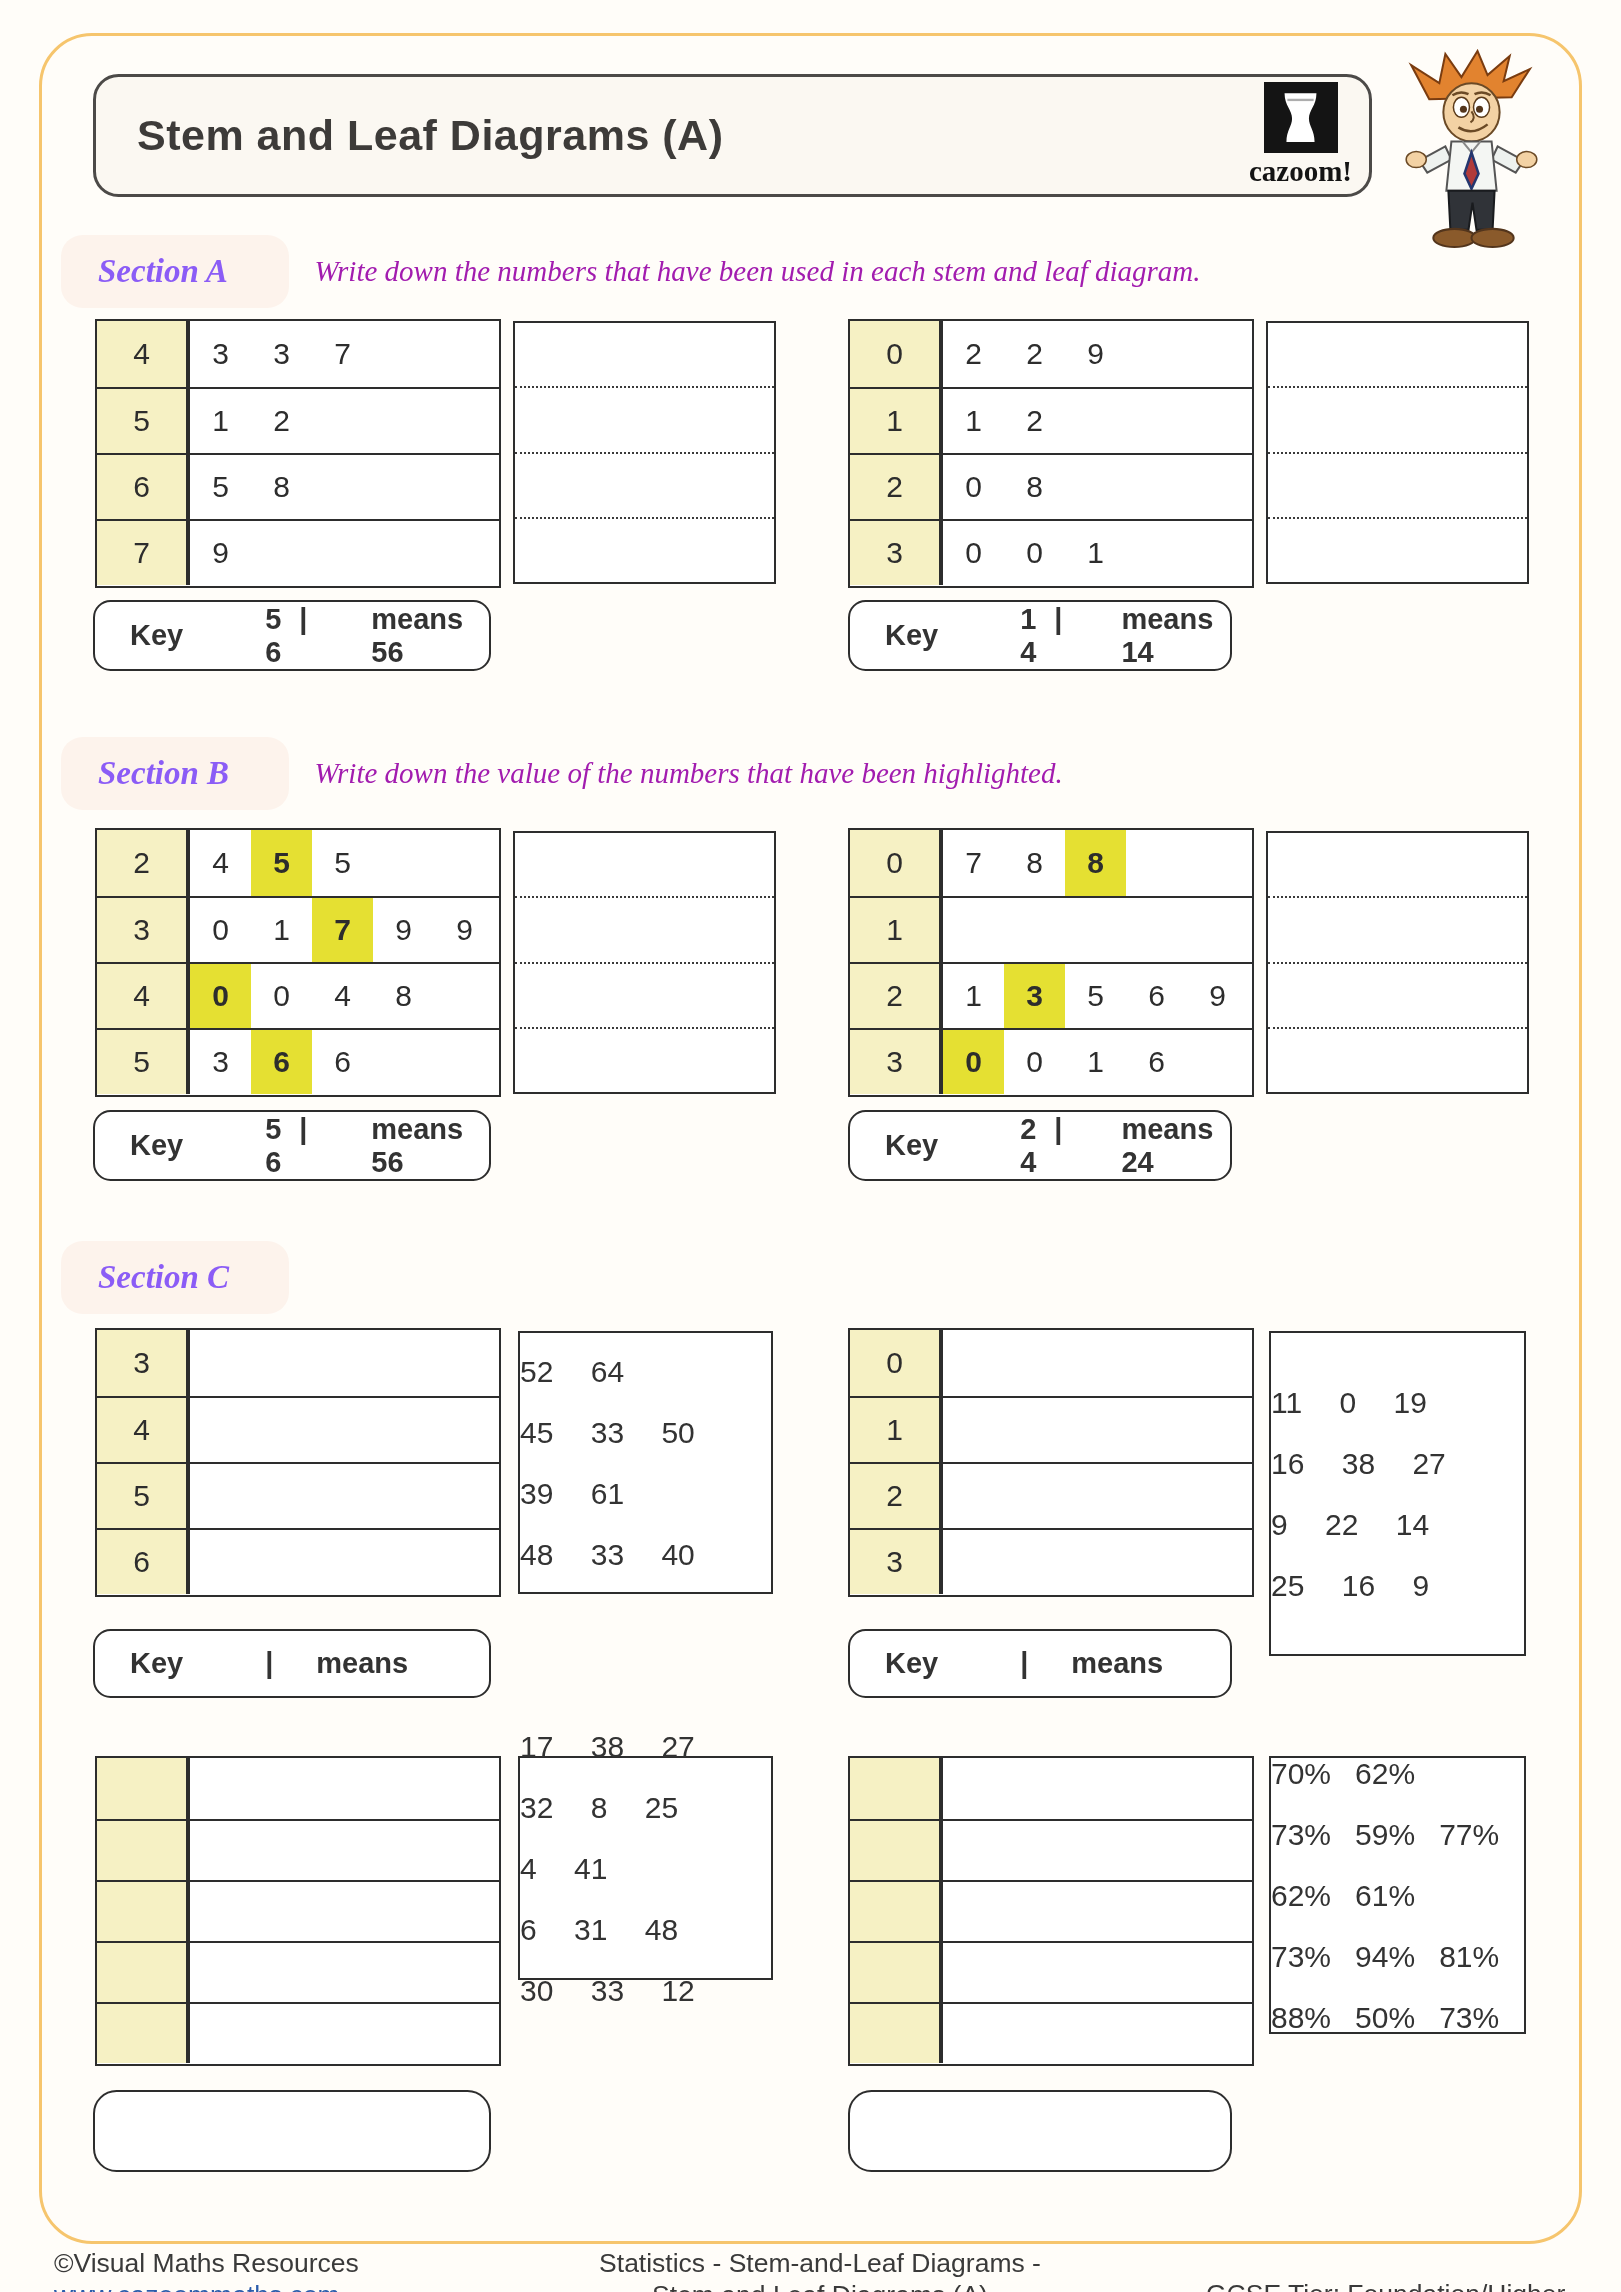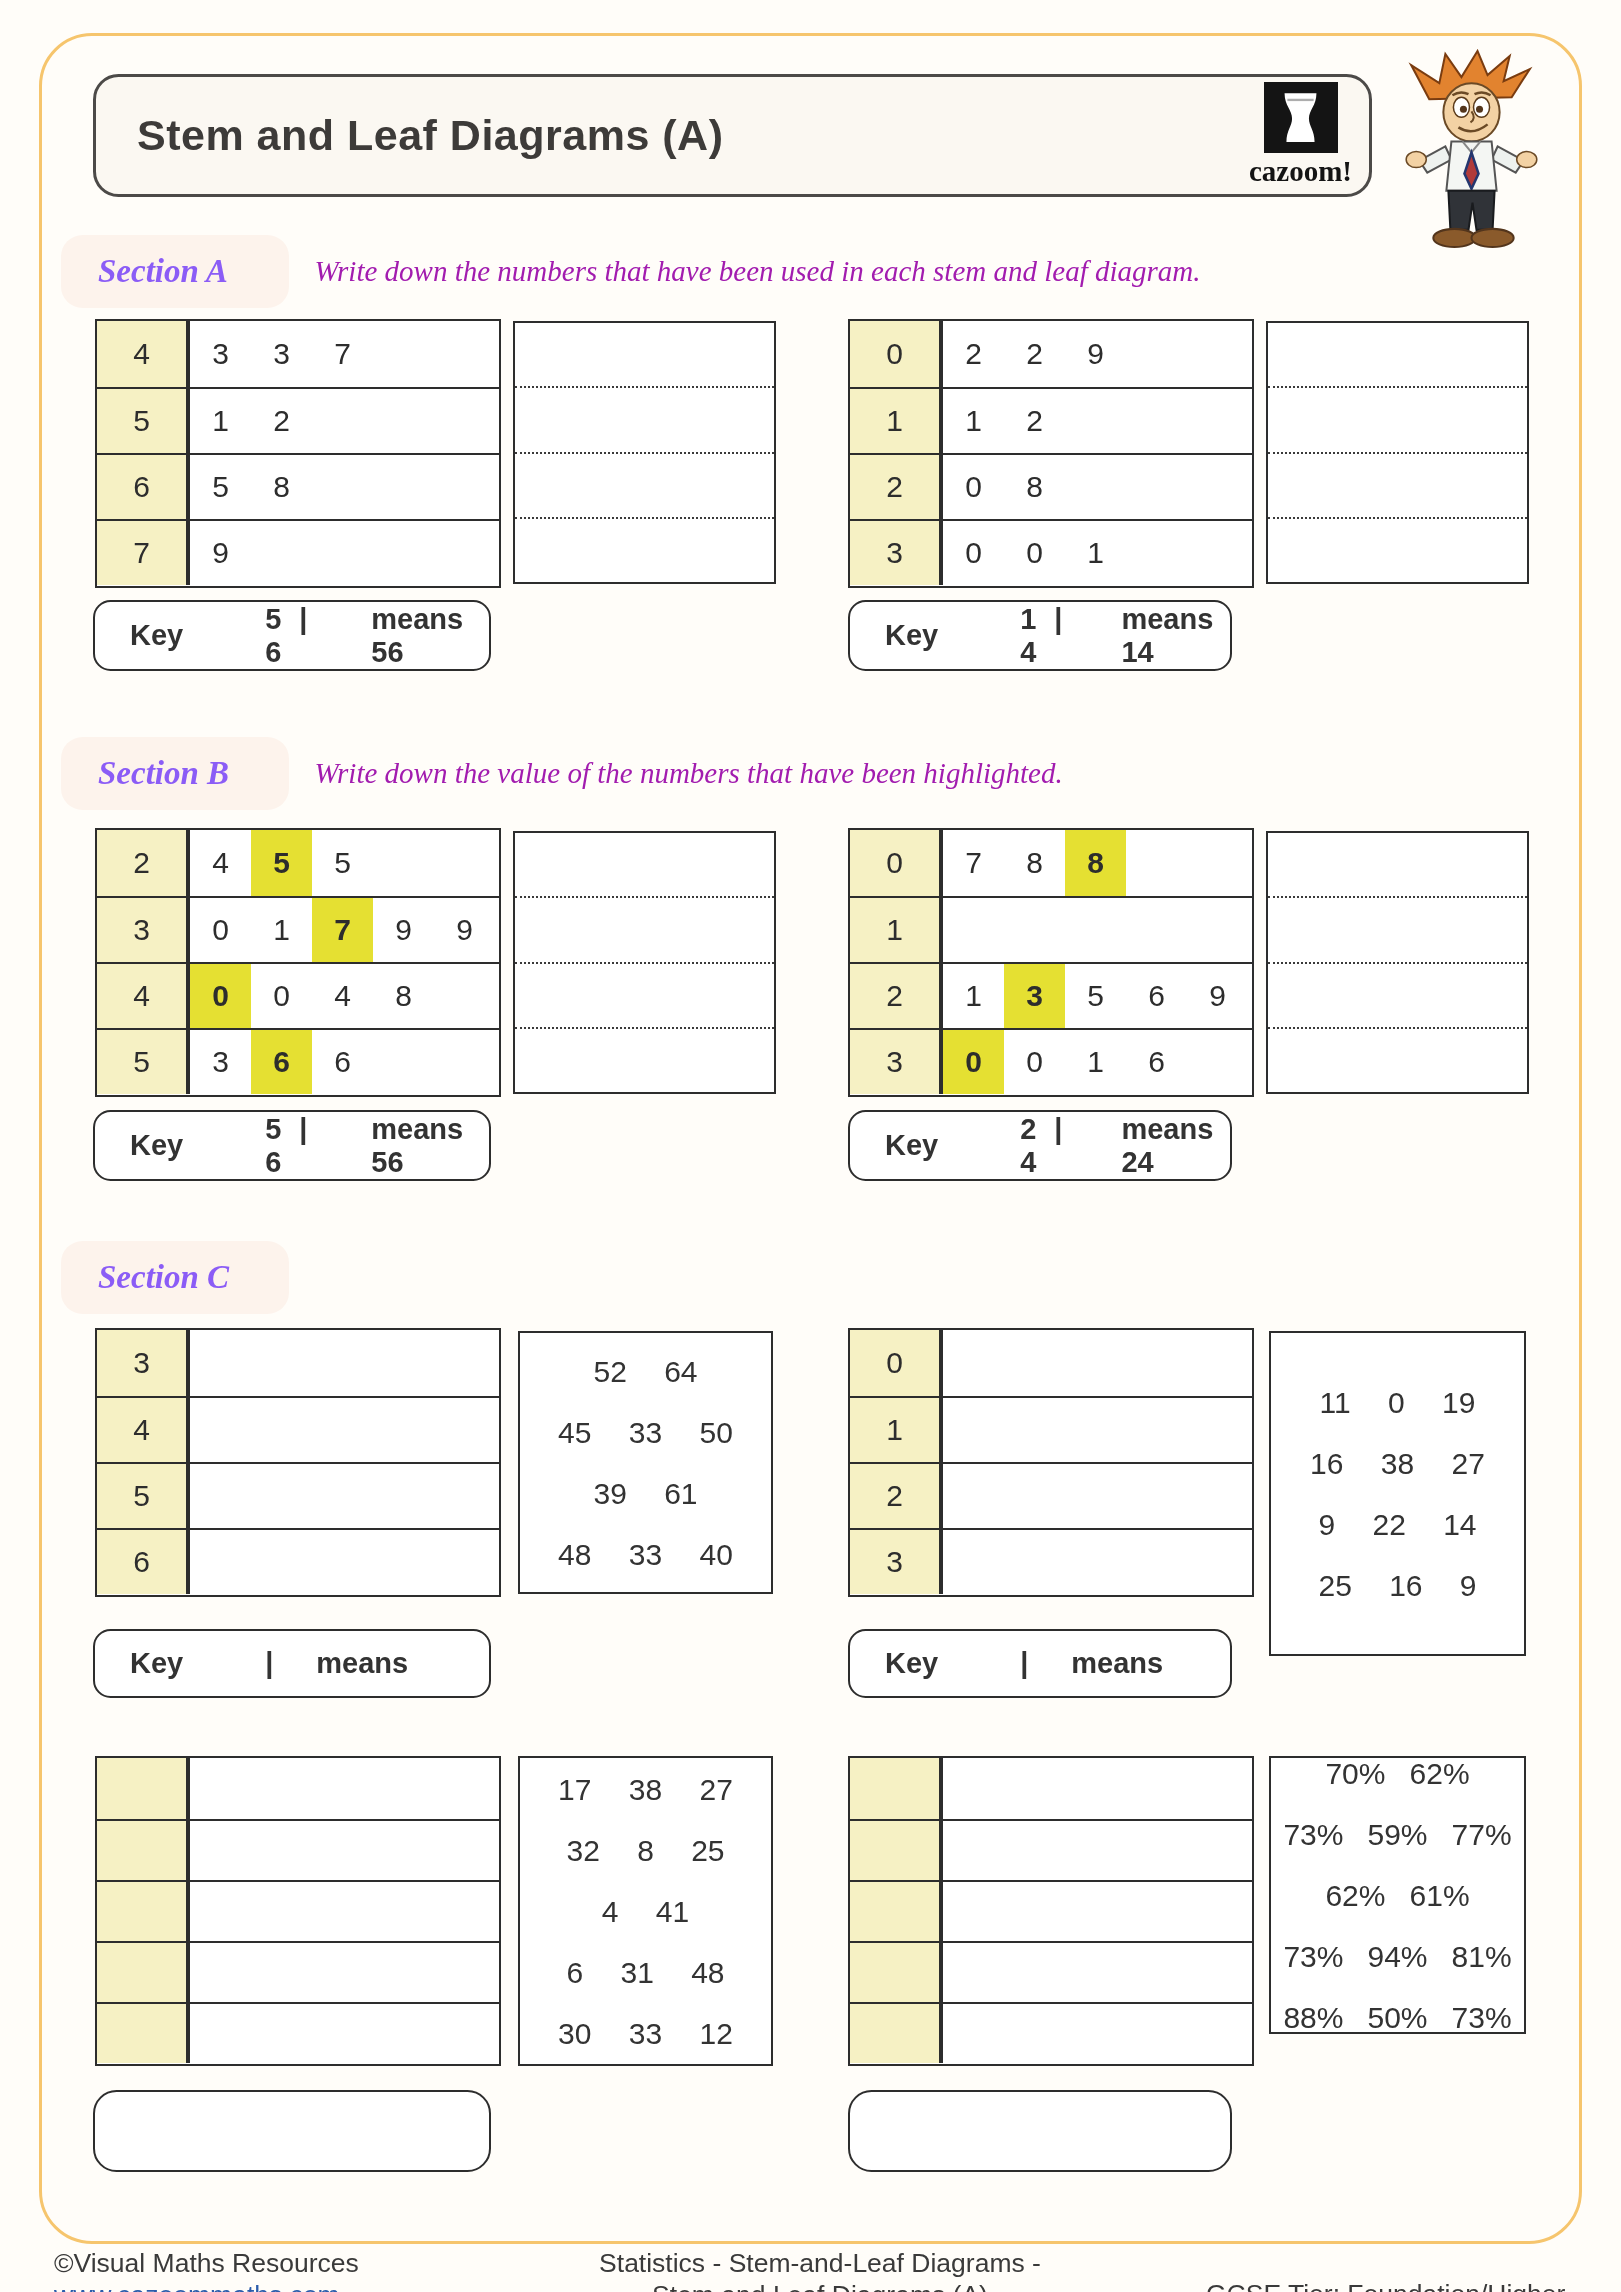--- a/index.html
+++ b/index.html
@@ -37,21 +37,21 @@
         display:flex;align-items:center;justify-content:center;font-size:30px;}
   .leaves{flex:1;display:flex;}
   .leaf{width:61px;height:100%;display:flex;align-items:center;justify-content:center;font-size:30px;}
   .leaf.hl{background:var(--hl);font-weight:bold;}
   
   .ans{border:2.9px solid var(--tbl);background:#fff;display:flex;flex-direction:column;}
   .ans-line{flex:1;border-bottom:2.9px dotted #3a3a3a;}
   .ans-line:last-child{border-bottom:none;}
   
   .nbox{border:2.9px solid var(--tbl);background:#fff;display:flex;flex-direction:column;
-        justify-content:center;align-items:center;}
+        justify-content:center;align-items:flex-start;}
   .num-line{font-size:30px;line-height:61px;word-spacing:29px;white-space:pre;color:#333;}
   [data-name="numbers-box-c4"] .num-line{word-spacing:15.7px;}
   
   .key{height:71px;border:2.9px solid #2d2d2d;border-radius:17.6px;display:flex;align-items:center;
        font-size:29px;font-weight:bold;color:#333;background:#fff;}
   .key-label{margin-left:35px;}
   .key-mid{margin-left:82px;word-spacing:9.8px;}
   .key-tail{margin-left:43px;word-spacing:9.8px;}
   .key-blank{height:82px;border-radius:23.5px;}
   
@@ -374,21 +374,21 @@
     </div>
   <div class="row row-s" data-name="table-row">
       <div class="stem" data-name="stem-cell-empty"></div>
       <div class="leaves" data-name="leaf-cells-empty"></div>
     </div>
   <div class="row row-s" data-name="table-row">
       <div class="stem" data-name="stem-cell-empty"></div>
       <div class="leaves" data-name="leaf-cells-empty"></div>
     </div>
 </div>
-<div class="abs nbox" style="left:518px;top:1756px;width:255px;height:310px" data-name="numbers-box-c3">
+<div class="abs nbox" style="left:518px;top:1756px;width:255px;height:224px" data-name="numbers-box-c3">
     <div class="num-line" data-name="number-line">17 38 27</div>
     <div class="num-line" data-name="number-line">32 8 25</div>
     <div class="num-line" data-name="number-line">4 41</div>
     <div class="num-line" data-name="number-line">6 31 48</div>
     <div class="num-line" data-name="number-line">30 33 12</div>
   </div>
 <div class="abs slt" style="left:848px;top:1756px;width:406px;height:310px" data-name="stem-leaf-table-c4">
   <div class="row row-s" data-name="table-row">
       <div class="stem" data-name="stem-cell-empty"></div>
       <div class="leaves" data-name="leaf-cells-empty"></div>

